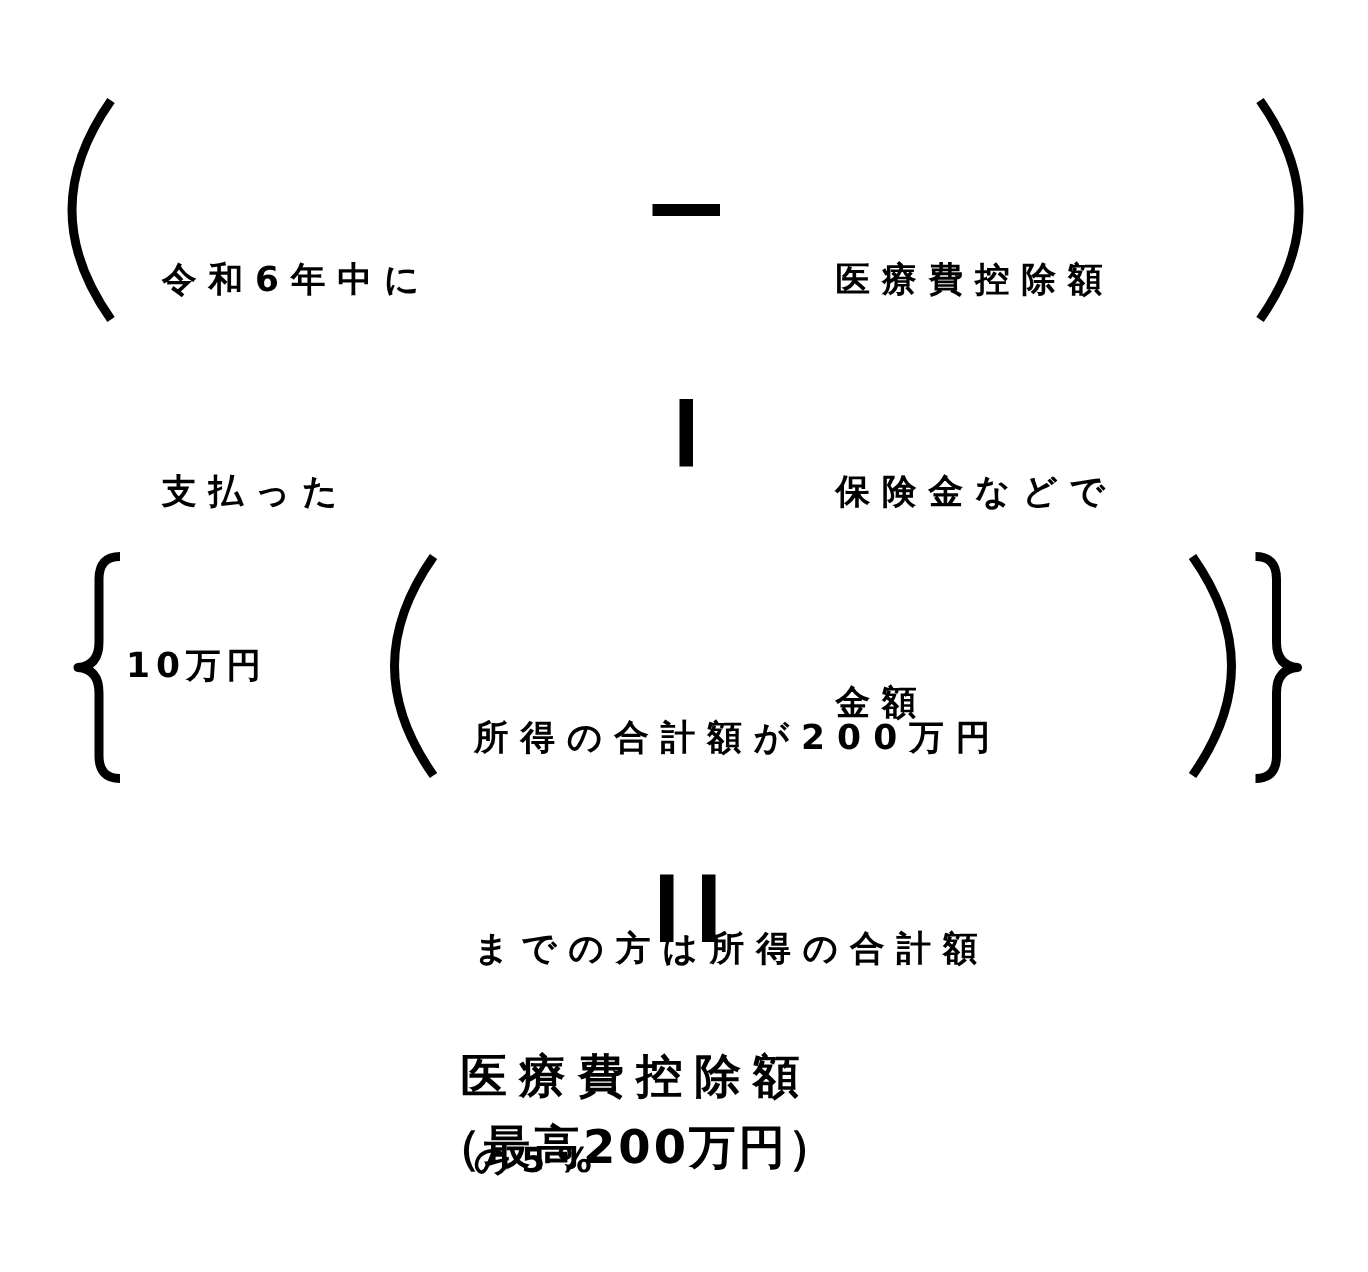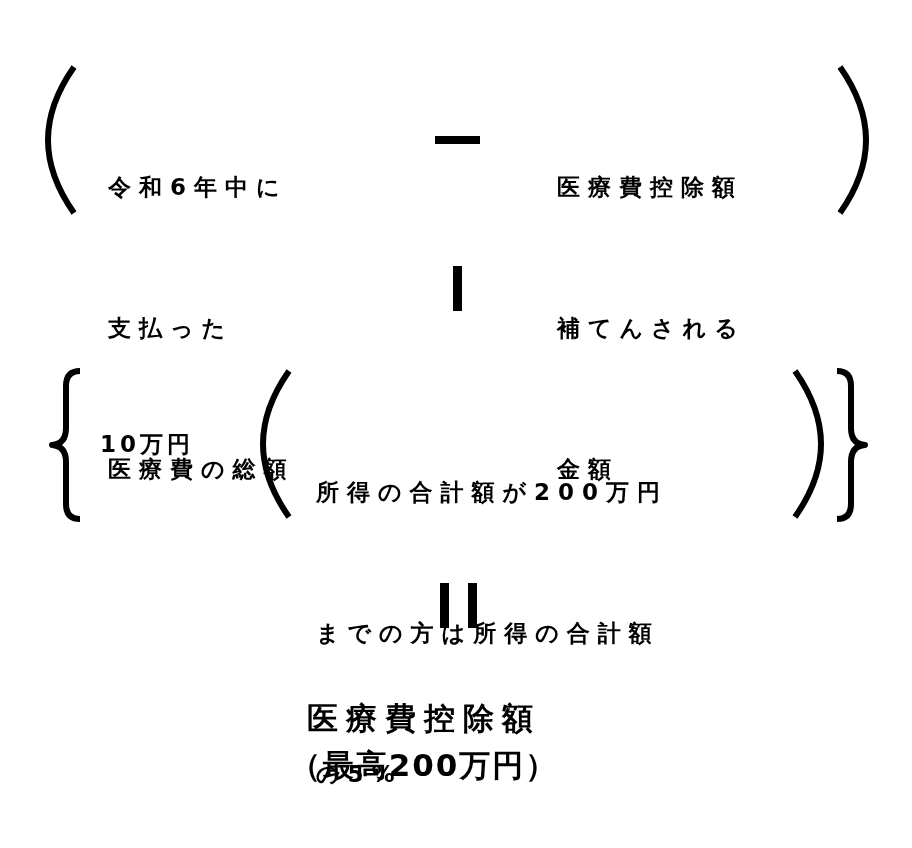--- a/index.html
+++ b/index.html
@@ -40,42 +40,41 @@
 </head>
 <body>
 
 <svg class="bracket" style="left:44px; top:64px;" width="36" height="152" viewBox="0 0 36 152">
   <path d="M30 3 Q4 40 4 76 Q4 112 30 149" fill="none" stroke="#000" stroke-width="6" stroke-linecap="butt"></path>
 </svg>
 
 <div class="abs txt" style="left:108px; top:70px;">
   <div>令和6年中に</div>
   <div>支払った</div>
-  <div>医療費の総額</div>
 </div>
 
 <div class="bar" style="left:435px; top:136px; width:45px; height:8px;"></div>
 
 <div class="abs txt" style="left:557px; top:70px;">
   <div>医療費控除額</div>
-  <div>補てんされる</div>
+  <div>保険金などで</div>
   <div>金額</div>
 </div>
 
 <svg class="bracket" style="left:834px; top:64px;" width="36" height="152" viewBox="0 0 36 152">
   <path d="M6 3 Q32 40 32 76 Q32 112 6 149" fill="none" stroke="#000" stroke-width="6" stroke-linecap="butt"></path>
 </svg>
 
 <div class="bar" style="left:453px; top:266px; width:9px; height:45px;"></div>
 
 <svg class="bracket" style="left:46px; top:368px;" width="38" height="154" viewBox="0 0 38 154">
   <path d="M34 3 Q20 3 20 18 L20 60 Q20 76 6 77 Q20 78 20 94 L20 136 Q20 151 34 151" fill="none" stroke="#000" stroke-width="6" stroke-linejoin="round"></path>
 </svg>
 
-<div class="abs txt" style="left:100px; top:421px; letter-spacing:4px;">10万円</div>
+<div class="abs txt" style="left:84px; top:421px; letter-spacing:4px;">10万円</div>
 
 <svg class="bracket" style="left:259px; top:368px;" width="36" height="152" viewBox="0 0 36 152">
   <path d="M30 3 Q4 40 4 76 Q4 112 30 149" fill="none" stroke="#000" stroke-width="6"></path>
 </svg>
 
 <div class="abs txt" style="left:316px; top:375px;">
   <div>所得の合計額が200万円</div>
   <div>までの方は所得の合計額</div>
   <div>の5%</div>
 </div>

